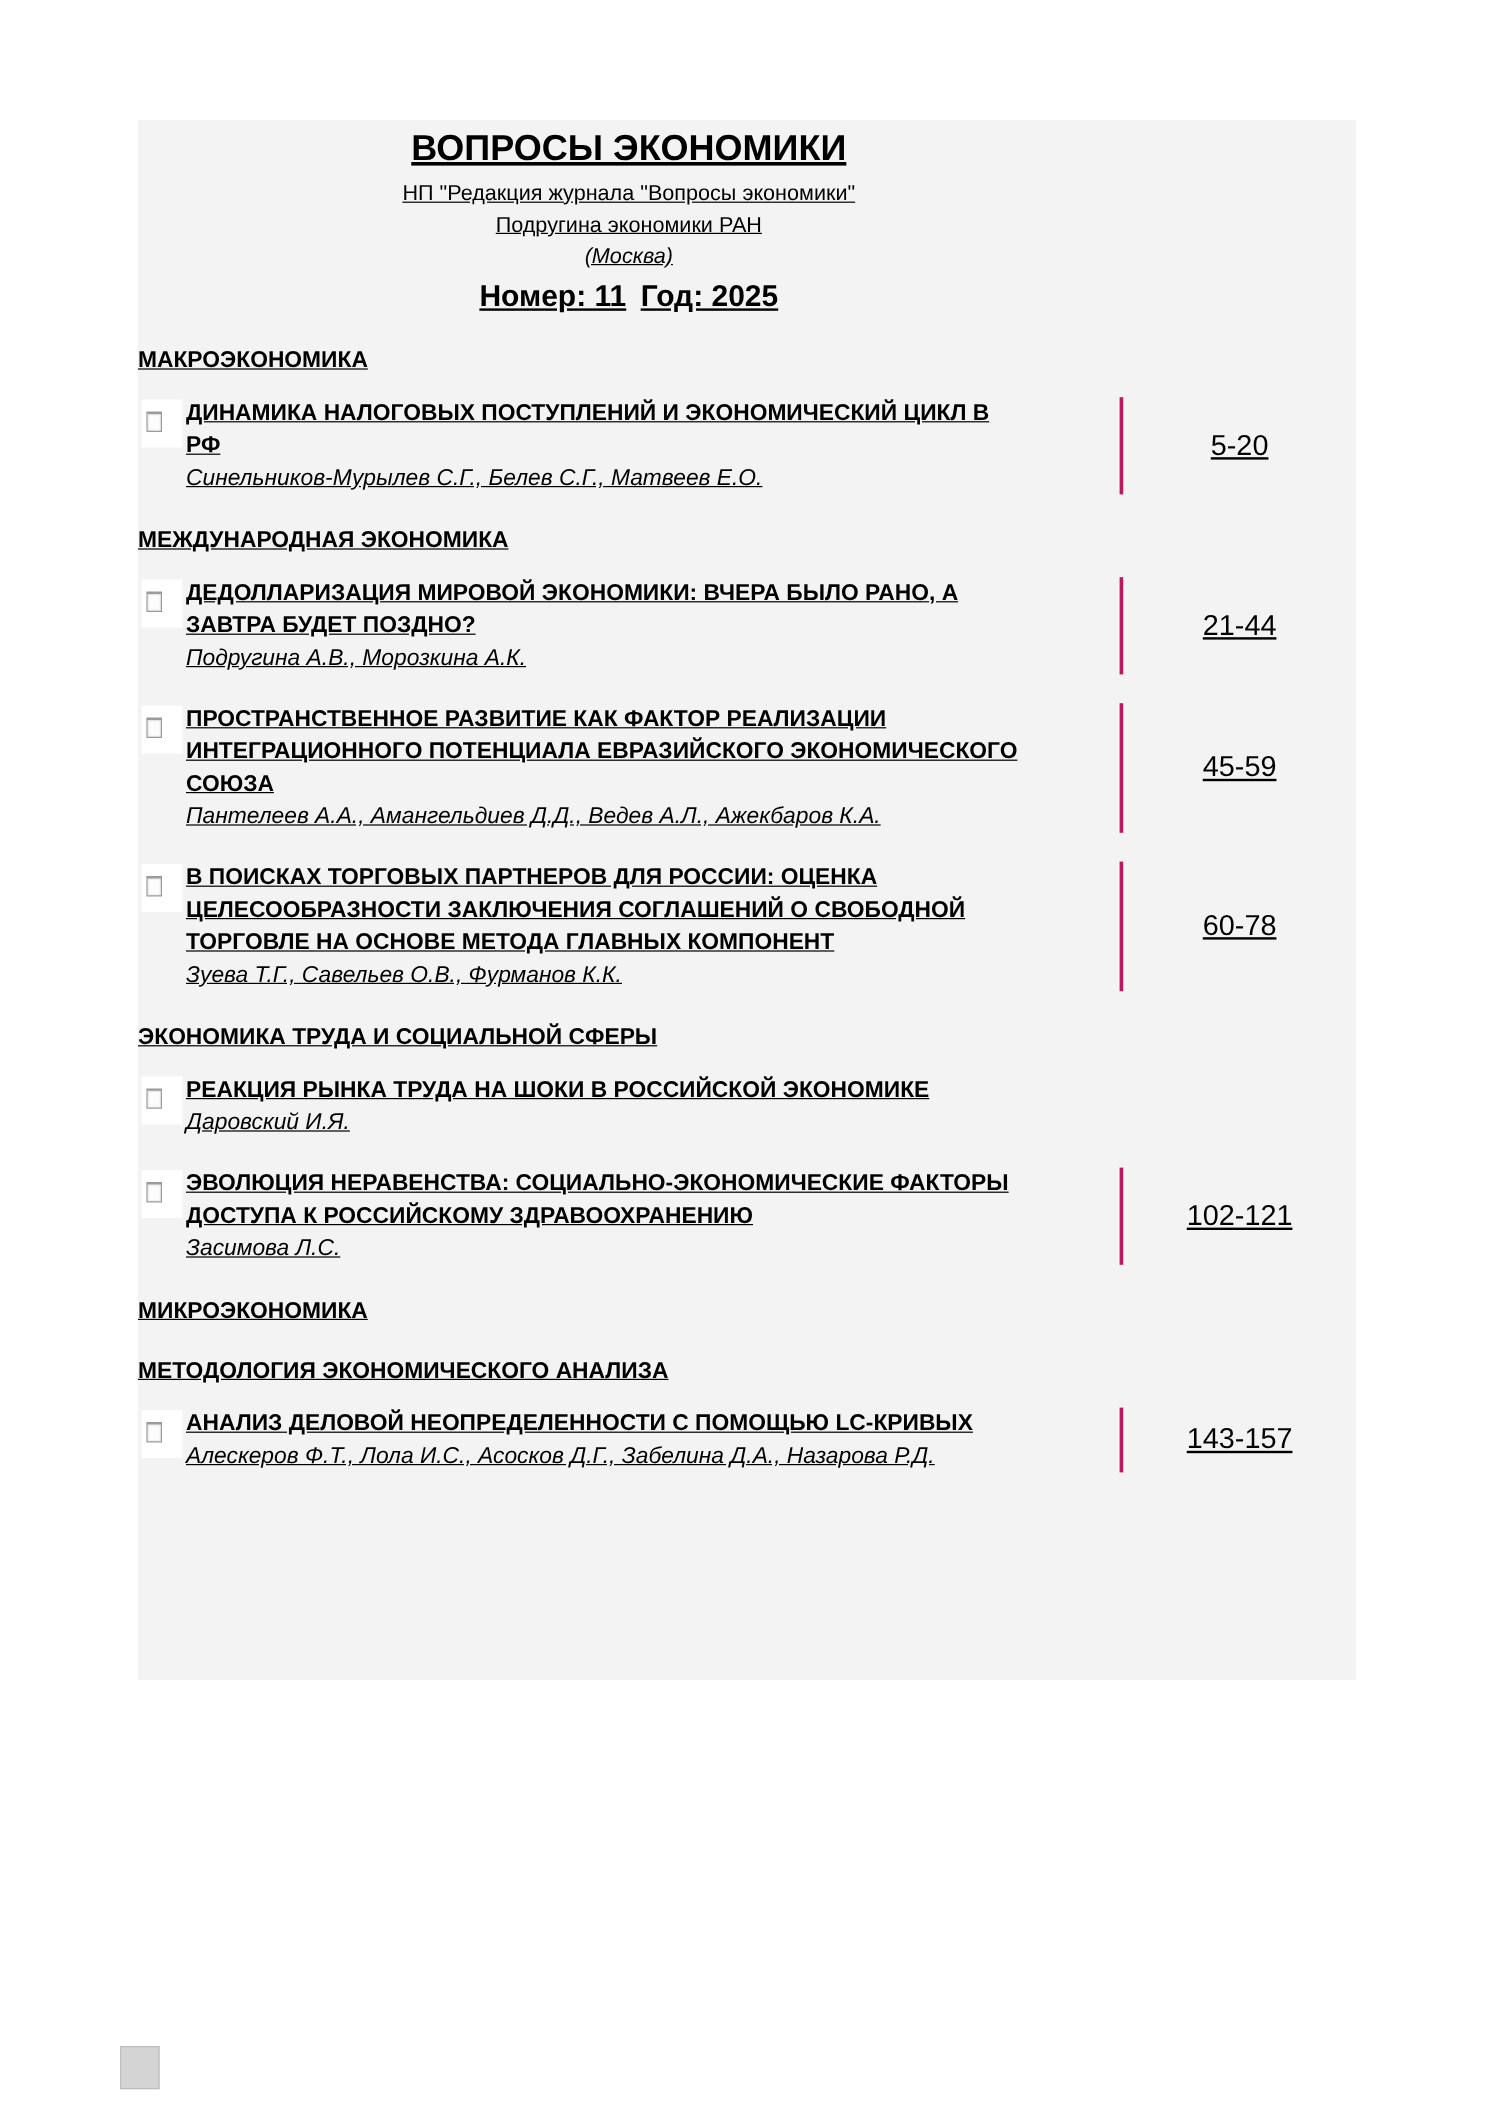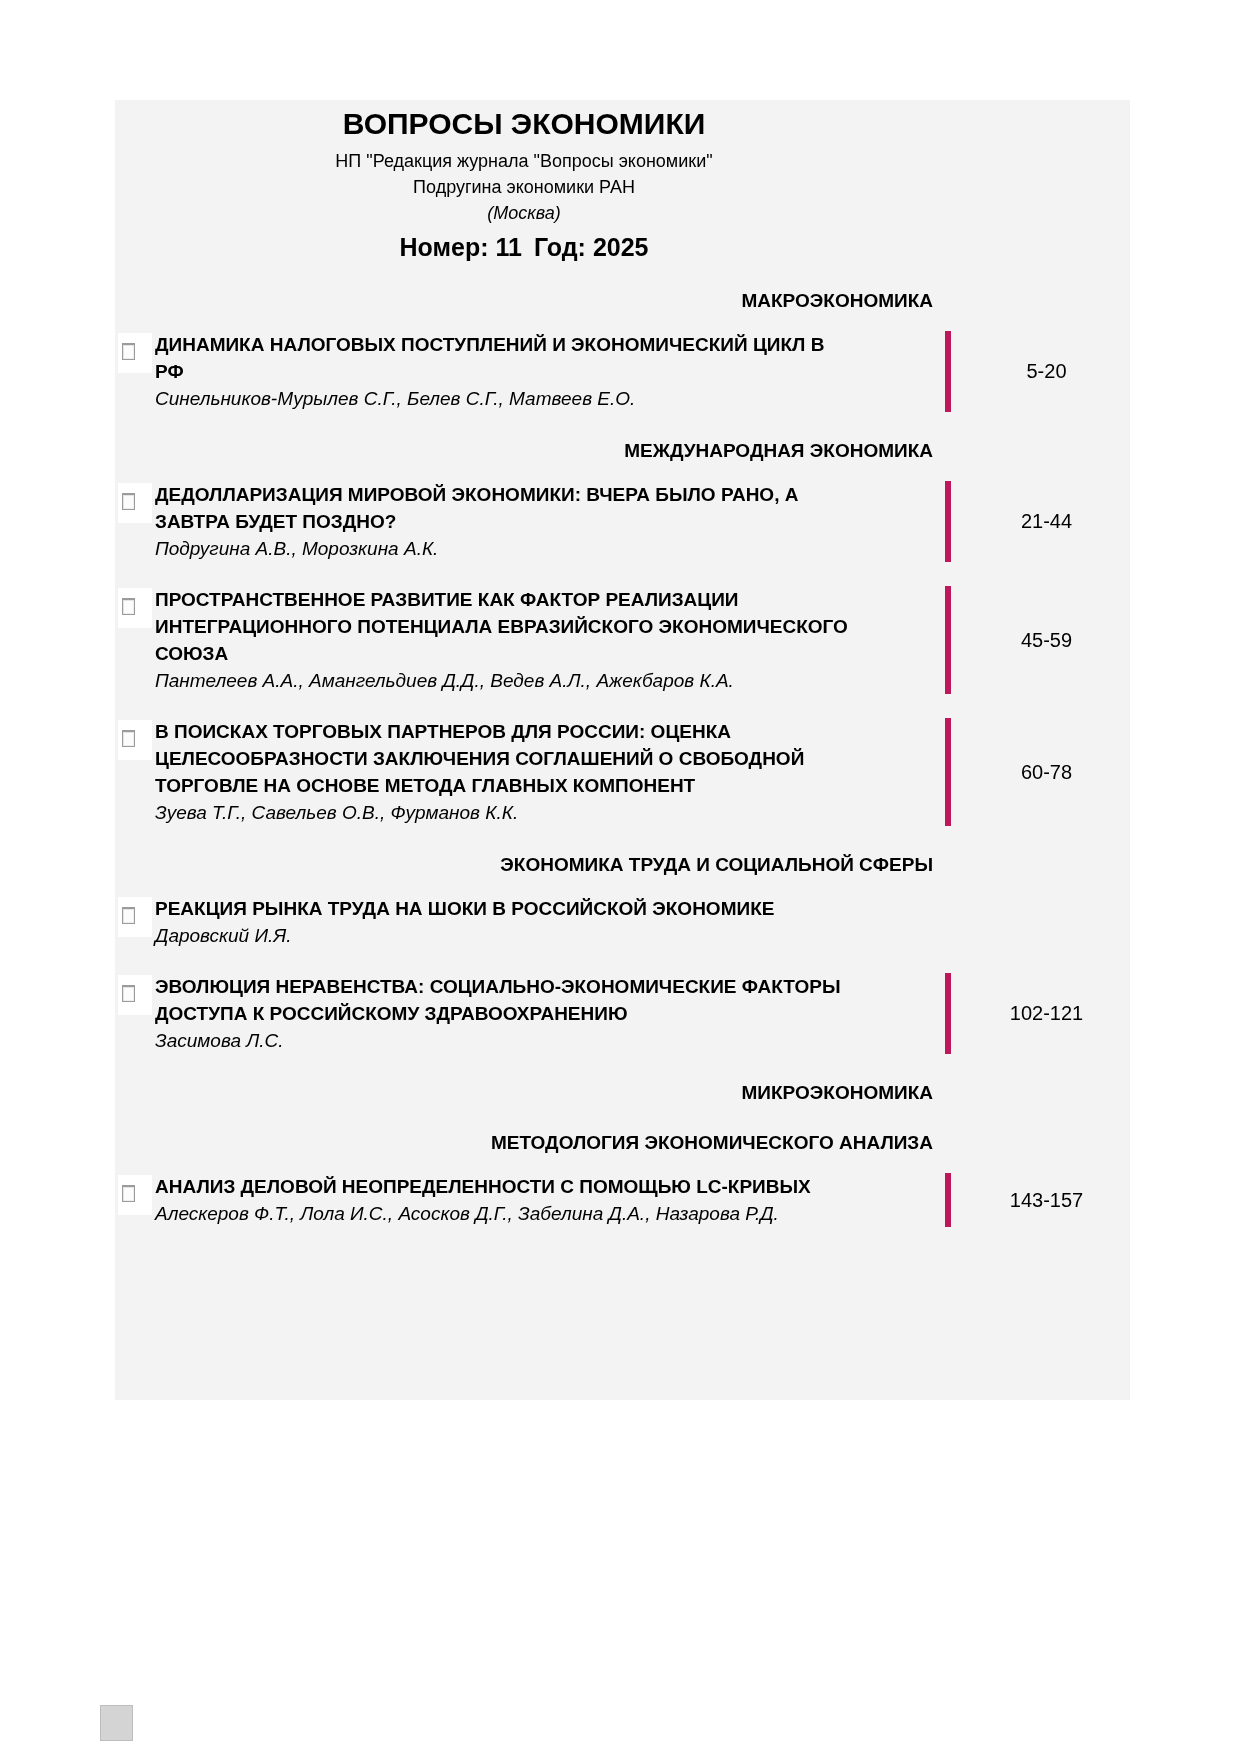--- a/index.html
+++ b/index.html
@@ -5,52 +5,52 @@
   html, body { margin:0; padding:0; }
   body {
     width:1241px; height:1755px; position:relative;
     background:#ffffff; color:#000000;
     font-family:"Liberation Sans", sans-serif;
     overflow:hidden;
   }
   .panel {
     position:absolute; left:115px; top:100px; width:1015px;
     min-height:1300px; background:#f3f3f3;
-    box-sizing:border-box; padding-top:8px; padding-bottom:10px;
+    box-sizing:border-box; padding-top:8px; padding-bottom:10px;text-decoration:underline;
   }
   
   .j-header { text-align:center; padding-right:197px; }
   .j-title  { font-size:30px; font-weight:bold; line-height:32px; margin-bottom:8px; }
   .j-sub    { font-size:18px; line-height:26px; }
   .j-city   { font-size:18px; line-height:26px; font-style:italic; }
   .j-issue  { font-size:25px; font-weight:bold; line-height:30px; margin-top:6px;
               display:flex; justify-content:center; gap:12px; }
 
   .section-row {
     font-size:19px; font-weight:bold; line-height:22px;
-    text-align:right; margin:28px 197px 19px 0;
+    text-align:left; margin:28px 197px 19px 0;
   }
   .article-row { display:flex; align-items:stretch; margin-bottom:24px; }
   .cb-cell  { flex:0 0 40px; width:40px; padding-top:2px; }
   .cb-patch {
     width:34px; height:40px; background:#ffffff; margin-left:3px;
     box-sizing:border-box; padding:10px 0 0 4px;
   }
   .cb-icon {
     display:block; width:13px; height:17px; box-sizing:border-box;
     background:#fcfcfc; border:1px solid #9b9b9b; border-top-width:2px;
     box-shadow:inset 1px 1px 0 #e4e4e4, inset -1px -1px 0 #eeeeee;
   }
   .txt-cell { flex:0 0 778px; width:778px; box-sizing:border-box; padding-right:80px; }
   .a-title   { font-size:19px; font-weight:bold; line-height:27px; }
   .a-authors { font-size:19px; font-style:italic; line-height:26px; margin-top:1px; }
   .pg-cell {
     flex:0 0 197px; box-sizing:border-box;
     display:flex; align-items:center; justify-content:center;
-    font-size:20px; border-left:6px solid #be185d;margin-left:12px;
+    font-size:24px; border-left:3px solid #be185d;
   }
   .footer-sq {
     position:absolute; left:100px; top:1705px; width:33px; height:36px;
     background:#d4d4d4; border:1px solid #bdbdbd; box-sizing:border-box;
   }
 </style>
 </head>
 <body>
 
 <div class="panel">

